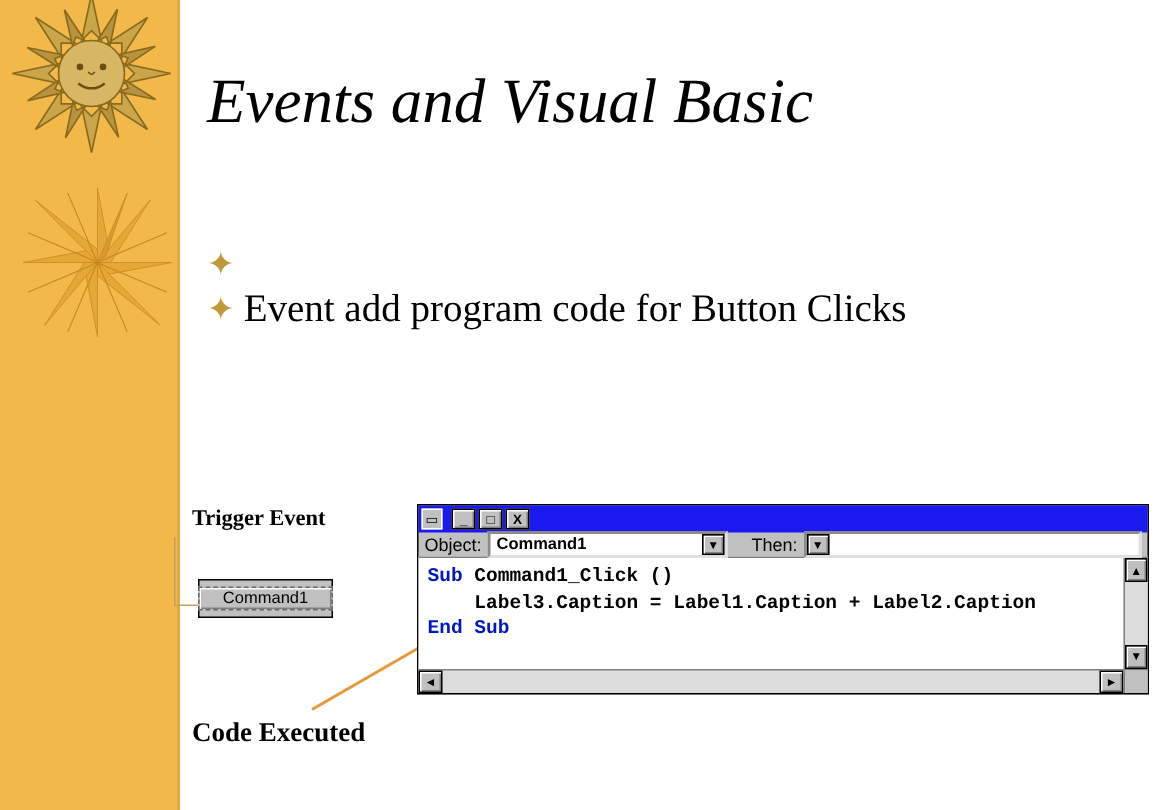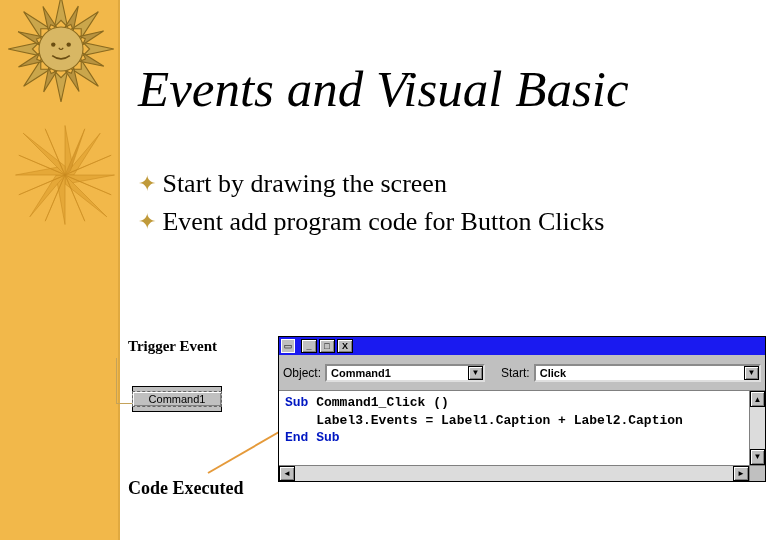--- a/index.html
+++ b/index.html
@@ -5,21 +5,21 @@
   * { box-sizing: border-box; margin: 0; padding: 0; }
   html, body { width: 780px; height: 540px; overflow: hidden; font-family: "Times New Roman", serif; }
   .slide {
     width: 780px; height: 540px; position: relative;
     background: linear-gradient(90deg, #f2b84a 0, #f2b84a 118px, #e0a940 118px, #e0a940 120px, #fff 120px, #fff 100%);
   }
   .sun { position: absolute; left: 6px; top: -6px; width: 110px; height: 110px; }
   .burst { position: absolute; left: 10px; top: 120px; width: 110px; height: 110px; }
   .title {
     position: absolute; left: 138px; top: 44px;
-    font-style: italic; font-size: 51px; color: #000; margin-top: 16px;
+    font-style: italic; font-size: 42px; color: #000;
   }
   .bullets { position: absolute; left: 138px; top: 165px; font-size: 26px; line-height: 1.45; }
   .bullet { display: flex; align-items: center; gap: 6px; }
   .bullet .mark { color: #c09a3a; font-size: 22px; line-height: 1; }
   .trigger-label { position: absolute; left: 128px; top: 338px; font-weight: bold; font-size: 15px; }
   .exec-label { position: absolute; left: 128px; top: 478px; font-weight: bold; font-size: 18px; }
   .connector { position: absolute; left: 116px; top: 358px; width: 18px; height: 46px; border-left: 1px solid #c4a25a; border-bottom: 1px solid #c4a25a; }
   .vb-button {
     position: absolute; left: 132px; top: 386px; width: 90px; height: 26px;
     background: #c0c0c0; border: 1px solid #000; display: flex; align-items: center; justify-content: center;
@@ -41,21 +41,21 @@
     border: 1px solid #000; background: #c0c0c0;
     font-family: "MS Sans Serif", Arial, sans-serif; font-size: 11px;
   }
   .titlebar {
     display: flex; align-items: center; height: 18px;
     background: #1a1af0; color: #fff; padding: 0 2px;
   }
   .titlebar .ticon { width: 14px; height: 14px; background: #c0c0c0; border: 1px solid #fff; margin-right: 4px; display:flex;align-items:center;justify-content:center;font-size:9px;color:#000;}
   .titlebar .ttext { font-weight: bold; flex: 1; }
   .winbtn { width: 16px; height: 14px; background: #c0c0c0; margin-left: 2px; border: 1px solid #000; box-shadow: inset 1px 1px 0 #fff, inset -1px -1px 0 #808080; display:flex;align-items:center;justify-content:center; font-size:9px; font-weight:bold; color:#000; }
-  .selrow { display: flex; align-items: center; height: 35px; padding: 2px 4px; gap: 4px; }
+  .selrow { display: flex; align-items: center; height: 16px; padding: 2px 4px; gap: 4px; }
   .selrow .lab { font-size: 12px; }
   .combo { display: flex; align-items: center; background: #fff; border: 2px inset #dfdfdf; height: 18px; }
   .combo .ctext { padding: 0 4px; font-weight: bold; font-size: 11px; }
   .combo .cbtn { width: 15px; height: 14px; background:#c0c0c0; border:1px solid #000; box-shadow: inset 1px 1px 0 #fff, inset -1px -1px 0 #808080; display:flex;align-items:center;justify-content:center; font-size:8px; }
   .codearea {
     display: flex; background: #fff; border-top: 1px solid #808080;
   }
   .code {
     flex: 1; padding: 3px 6px 18px 6px;
     font-family: "Courier New", monospace; font-size: 13px; font-weight: bold; line-height: 1.35;
@@ -122,21 +122,20 @@
       <path d="M50 50 L8 32 L46 48 Z" fill="#d89a2e"></path>
       <path d="M50 50 L32 8 L48 46 Z" fill="#d89a2e"></path>
     </g>
   </svg>
 
   <div class="title">Events and Visual Basic</div>
 
   <div class="bullets">
     <div class="bullet">
       <span class="mark">✦</span>
-      <span>Start by drawing the screen</span>
     </div>
     <div class="bullet">
       <span class="mark">✦</span>
       <span>Event add program code for Button Clicks</span>
     </div>
   </div>
 
   <div class="trigger-label">Trigger Event</div>
   <div class="connector"></div>
 
@@ -154,29 +153,28 @@
       <div class="winbtn">□</div>
       <div class="winbtn">X</div>
     </div>
     <div class="selrow">
       <span class="lab">Object:</span>
       <div class="combo" style="width:160px">
         <span class="ctext" style="flex:1">Command1</span>
         <div class="cbtn">▼</div>
       </div>
       <span style="width:8px"></span>
-      <span class="lab">Start:</span>
+      <span class="lab">Then:</span>
       <div class="combo" style="flex:1">
-        <span class="ctext" style="flex:1">Click</span>
         <div class="cbtn">▼</div>
       </div>
     </div>
     <div class="codearea">
       <div class="code"><span class="kw">Sub</span><span> Command1_Click ()</span>
-<span>    Label3.Events = Label1.Caption + Label2.Caption</span>
+<span>    Label3.Caption = Label1.Caption + Label2.Caption</span>
 <span class="kw">End Sub</span></div>
       <div class="vscroll">
         <div class="sbtn">▲</div>
         <div class="track"></div>
         <div class="sbtn">▼</div>
       </div>
     </div>
     <div class="hscroll">
       <div class="sbtn">◄</div>
       <div class="track"></div>

